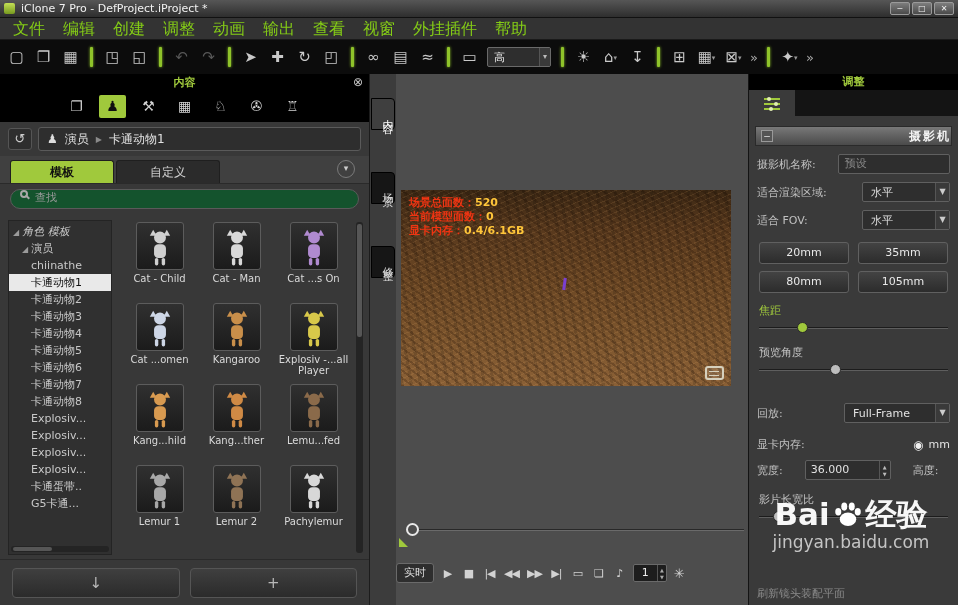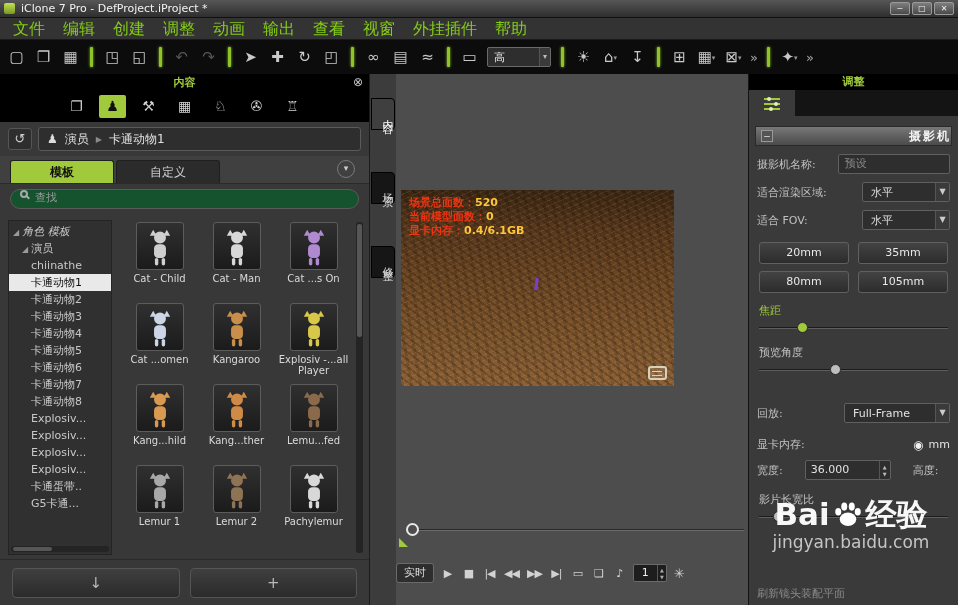--- a/index.html
+++ b/index.html
@@ -65,21 +65,21 @@
 .bottom-btns{height:46px;display:flex;align-items:center;gap:10px;padding:0 12px;border-top:1px solid #2a2a2a;flex:none;}
 .bbtn{flex:1;height:30px;background:linear-gradient(#3f3f3f,#2b2b2b);border:1px solid #555;border-radius:4px;color:#b8b8b8;font-size:15px;text-align:center;line-height:28px;}
 
 
 .side-tabs{position:absolute;left:371px;top:98px;width:25px;}
 .side-tab{writing-mode:vertical-rl;background:#161616;color:#ddd;font-size:11px;letter-spacing:4px;padding:11px 0;width:24px;text-align:center;border-radius:0 4px 4px 0;border:1px solid #000;margin-bottom:42px;}
 .side-tab.active{background:#3f3f3f;color:#fff;}
 
 
 .viewport{position:absolute;left:396px;top:74px;width:352px;bottom:0;background:#4d4d4d;}
-.render-area{position:absolute;left:5px;top:116px;width:273px;height:196px;
+.render-area{position:absolute;left:5px;top:116px;width:330px;height:196px;
  background:
   repeating-linear-gradient(37deg, rgba(30,12,2,.22) 0 2px, transparent 2px 6px),
   repeating-linear-gradient(-24deg, rgba(255,190,120,.10) 0 1px, transparent 1px 5px),
   repeating-linear-gradient(80deg, rgba(0,0,0,.13) 0 3px, transparent 3px 9px),
   linear-gradient(180deg,#3c2814 0%,#58391d 20%,#6b4724 46%,#7c552d 74%,#8a6036 100%);}
 .stats{position:absolute;left:8px;top:6px;line-height:14px;font-size:11px;font-weight:bold;white-space:nowrap;}
 .stat-label{color:#ee3412;}
 .stat-value{color:#ffc63a;}
 .vp-marker{position:absolute;left:49%;top:45%;width:3px;height:12px;background:#7a3fd0;transform:rotate(8deg);}
 .vp-bubble{position:absolute;right:7px;bottom:6px;width:19px;height:14px;border:2px solid #d6d0bd;border-radius:3px;background:rgba(235,228,210,.15);}

